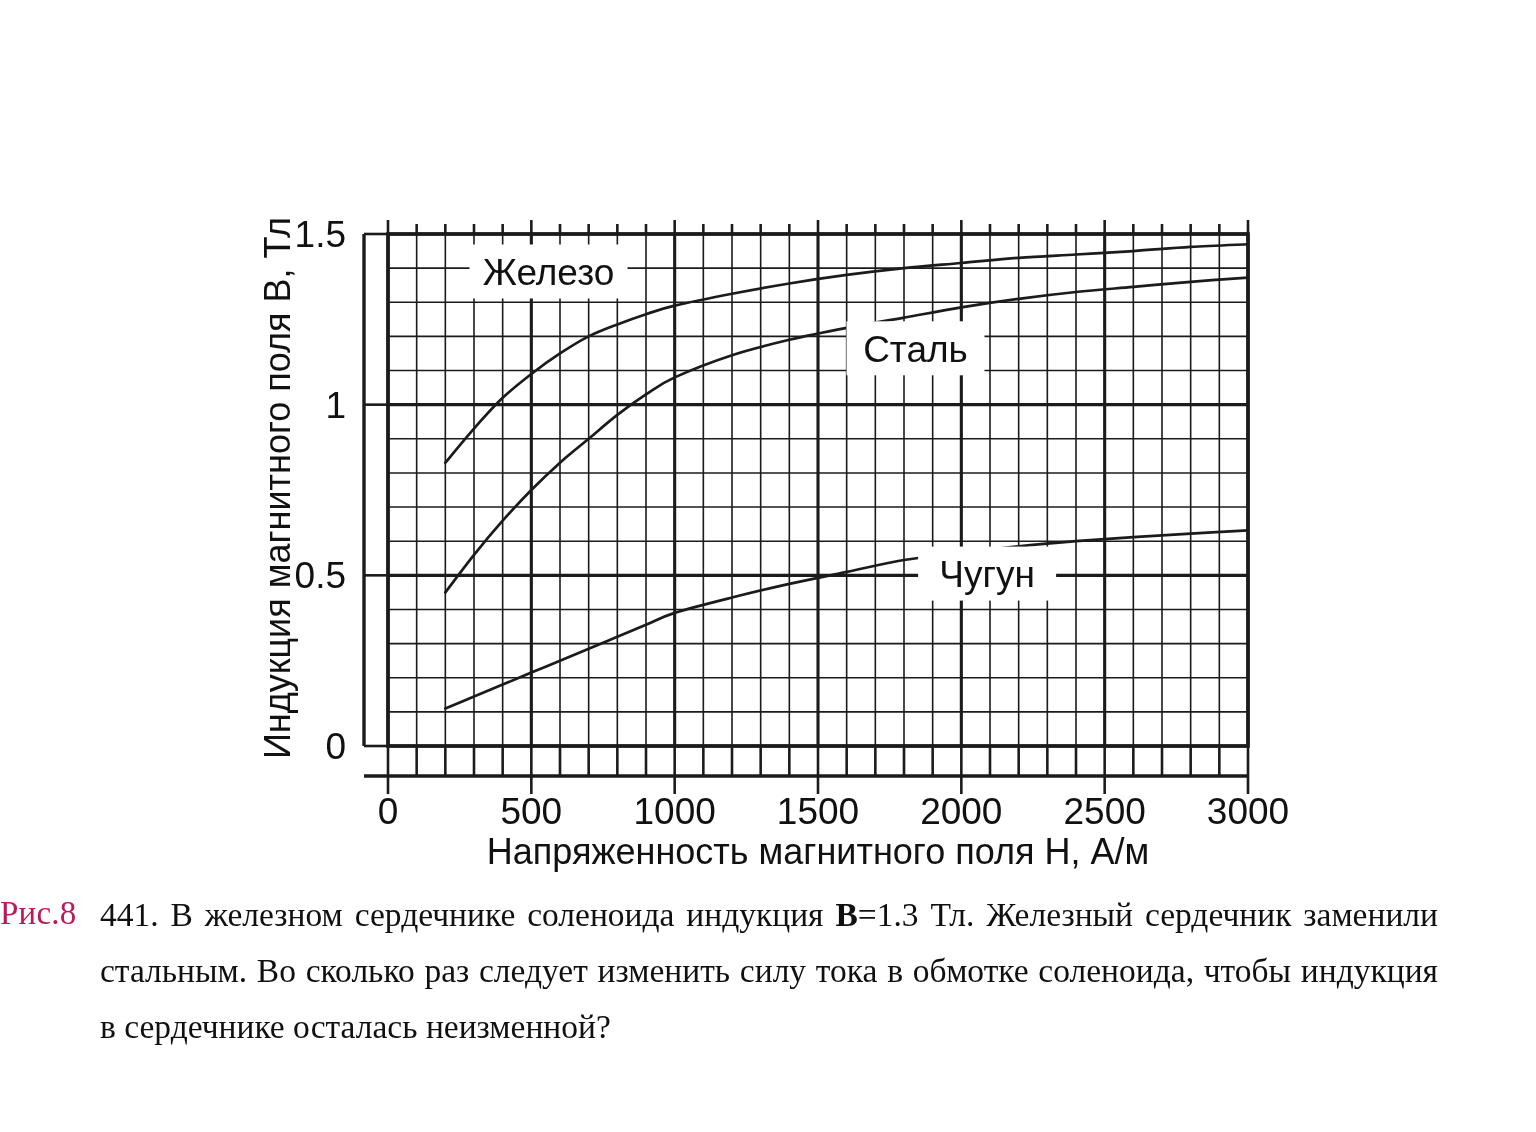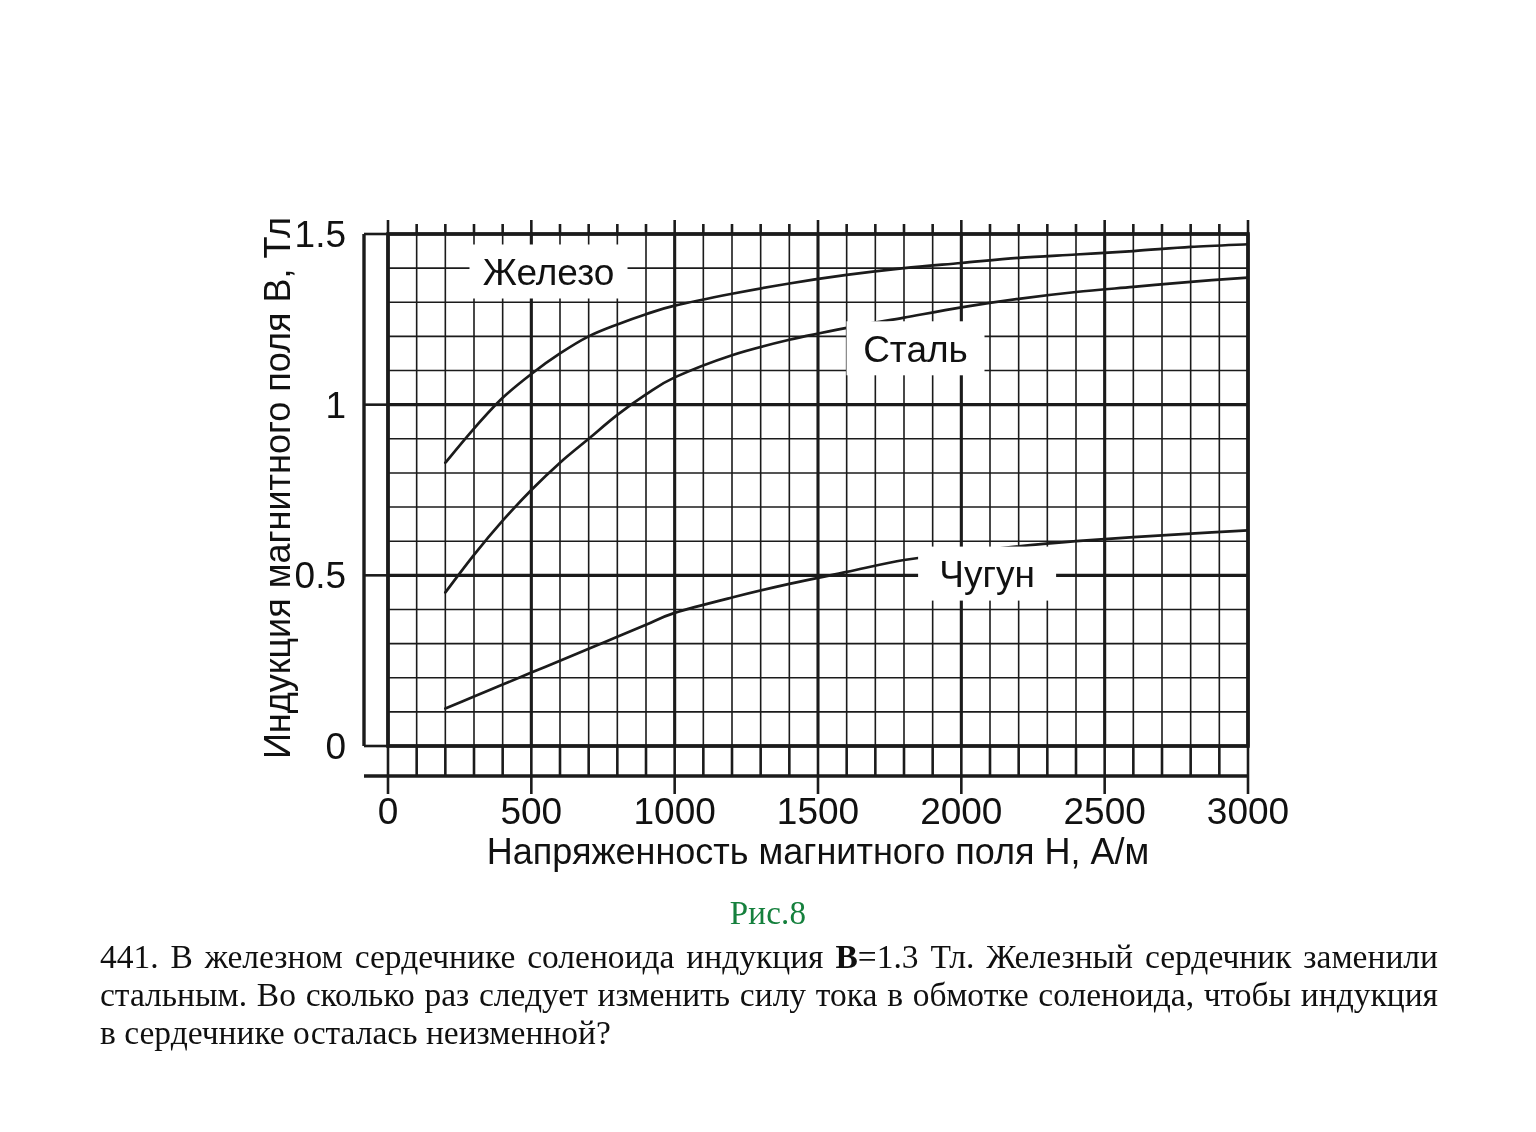--- a/index.html
+++ b/index.html
@@ -25,34 +25,34 @@
     margin-top: 36px;
   }
   #figure svg { display: block; }
 
   
   #caption {
     position: absolute;
     left: 0;
     top: 895px;
     width: 1536px;
-    text-align: center;
+    text-align: left;
     font-family: "Liberation Serif", serif;
     font-size: 33px;
-    color: #15803d;
+    color: #be185d;
     letter-spacing: .2px;
   }
   #problem {
     position: absolute;
     left: 100px;
-    top: 938px;
+    top: 887px;
     width: 1338px;
     font-family: "Liberation Serif", serif;
     font-size: 33.5px;
-    line-height: 38px;
+    line-height: 56px;
     color: #101010;
     text-align: justify;
     text-justify: inter-word;
   }
   #problem .bold { font-weight: bold; }
   #problem p { margin: 0; }
 </style>
 </head>
 <body>
 

